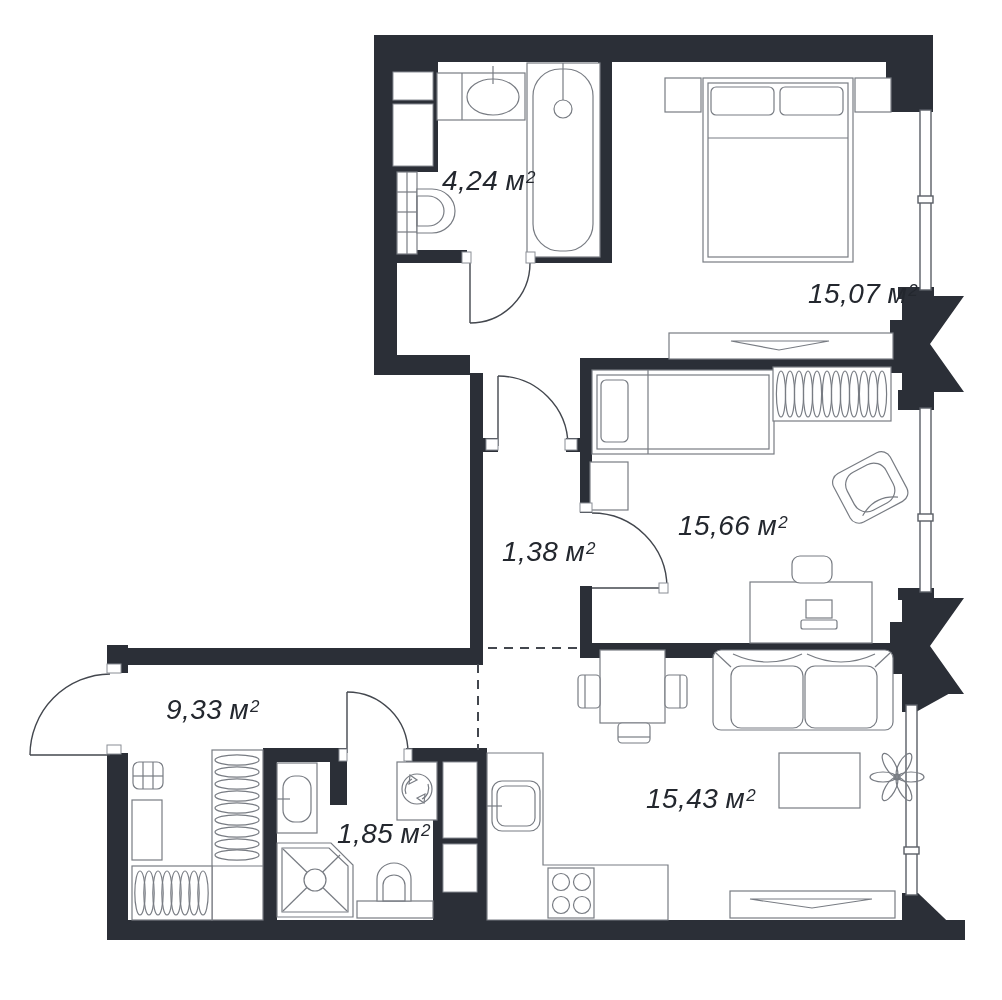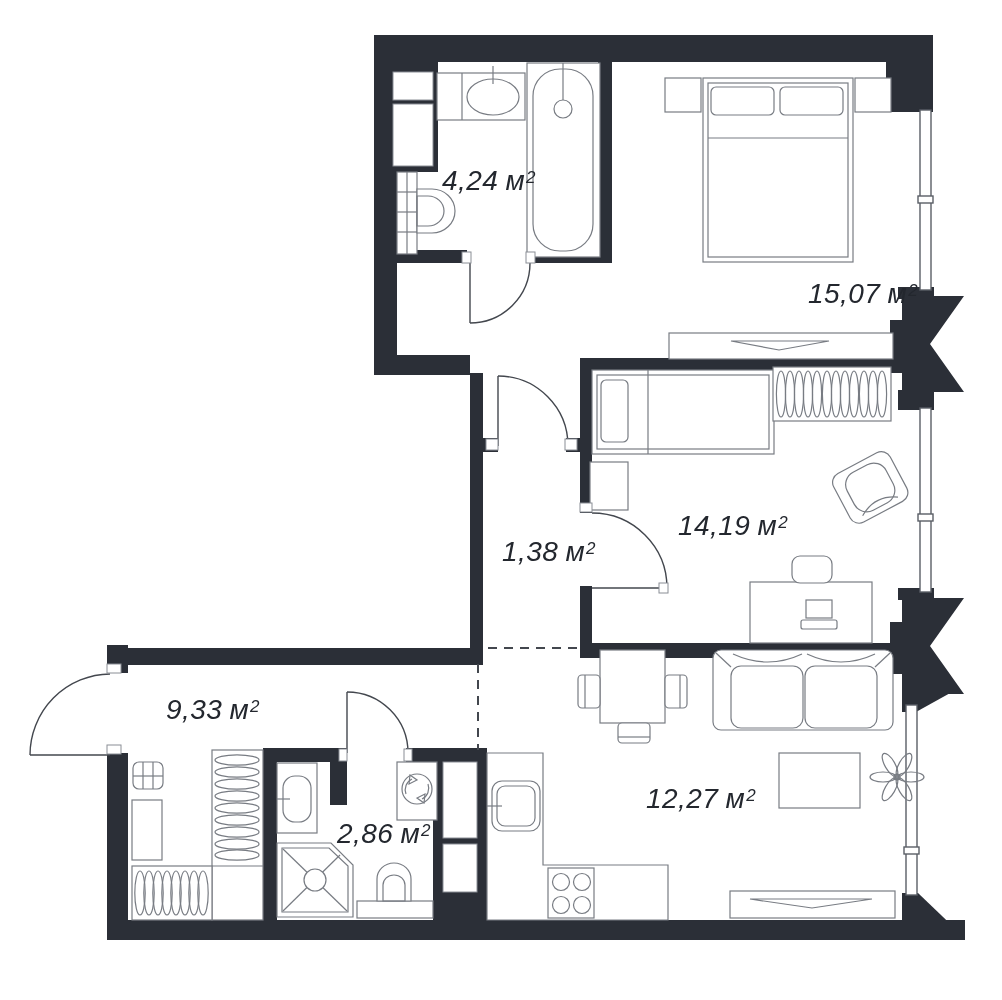--- a/index.html
+++ b/index.html
@@ -320,27 +320,27 @@
   </g>
 </svg>
 
   <div class="room-label" style="left:489px; top:182px;">
     <span>4,24</span><span class="unit">м</span><sup>2</sup>
   </div>
   <div class="room-label" style="left:819px; top:295px;margin-left:44px;">
     <span>15,07</span><span class="unit">м</span><sup>2</sup>
   </div>
   <div class="room-label" style="left:733px; top:527px;">
-    <span>14,19</span><span class="unit">м</span><sup>2</sup>
+    <span>15,66</span><span class="unit">м</span><sup>2</sup>
   </div>
   <div class="room-label" style="left:549px; top:553px;">
     <span>1,38</span><span class="unit">м</span><sup>2</sup>
   </div>
   <div class="room-label" style="left:213px; top:711px;">
     <span>9,33</span><span class="unit">м</span><sup>2</sup>
   </div>
   <div class="room-label" style="left:384px; top:835px;">
-    <span>2,86</span><span class="unit">м</span><sup>2</sup>
+    <span>1,85</span><span class="unit">м</span><sup>2</sup>
   </div>
   <div class="room-label" style="left:701px; top:800px;">
-    <span>12,27</span><span class="unit">м</span><sup>2</sup>
+    <span>15,43</span><span class="unit">м</span><sup>2</sup>
   </div>
 </div>
 
 </body></html>

